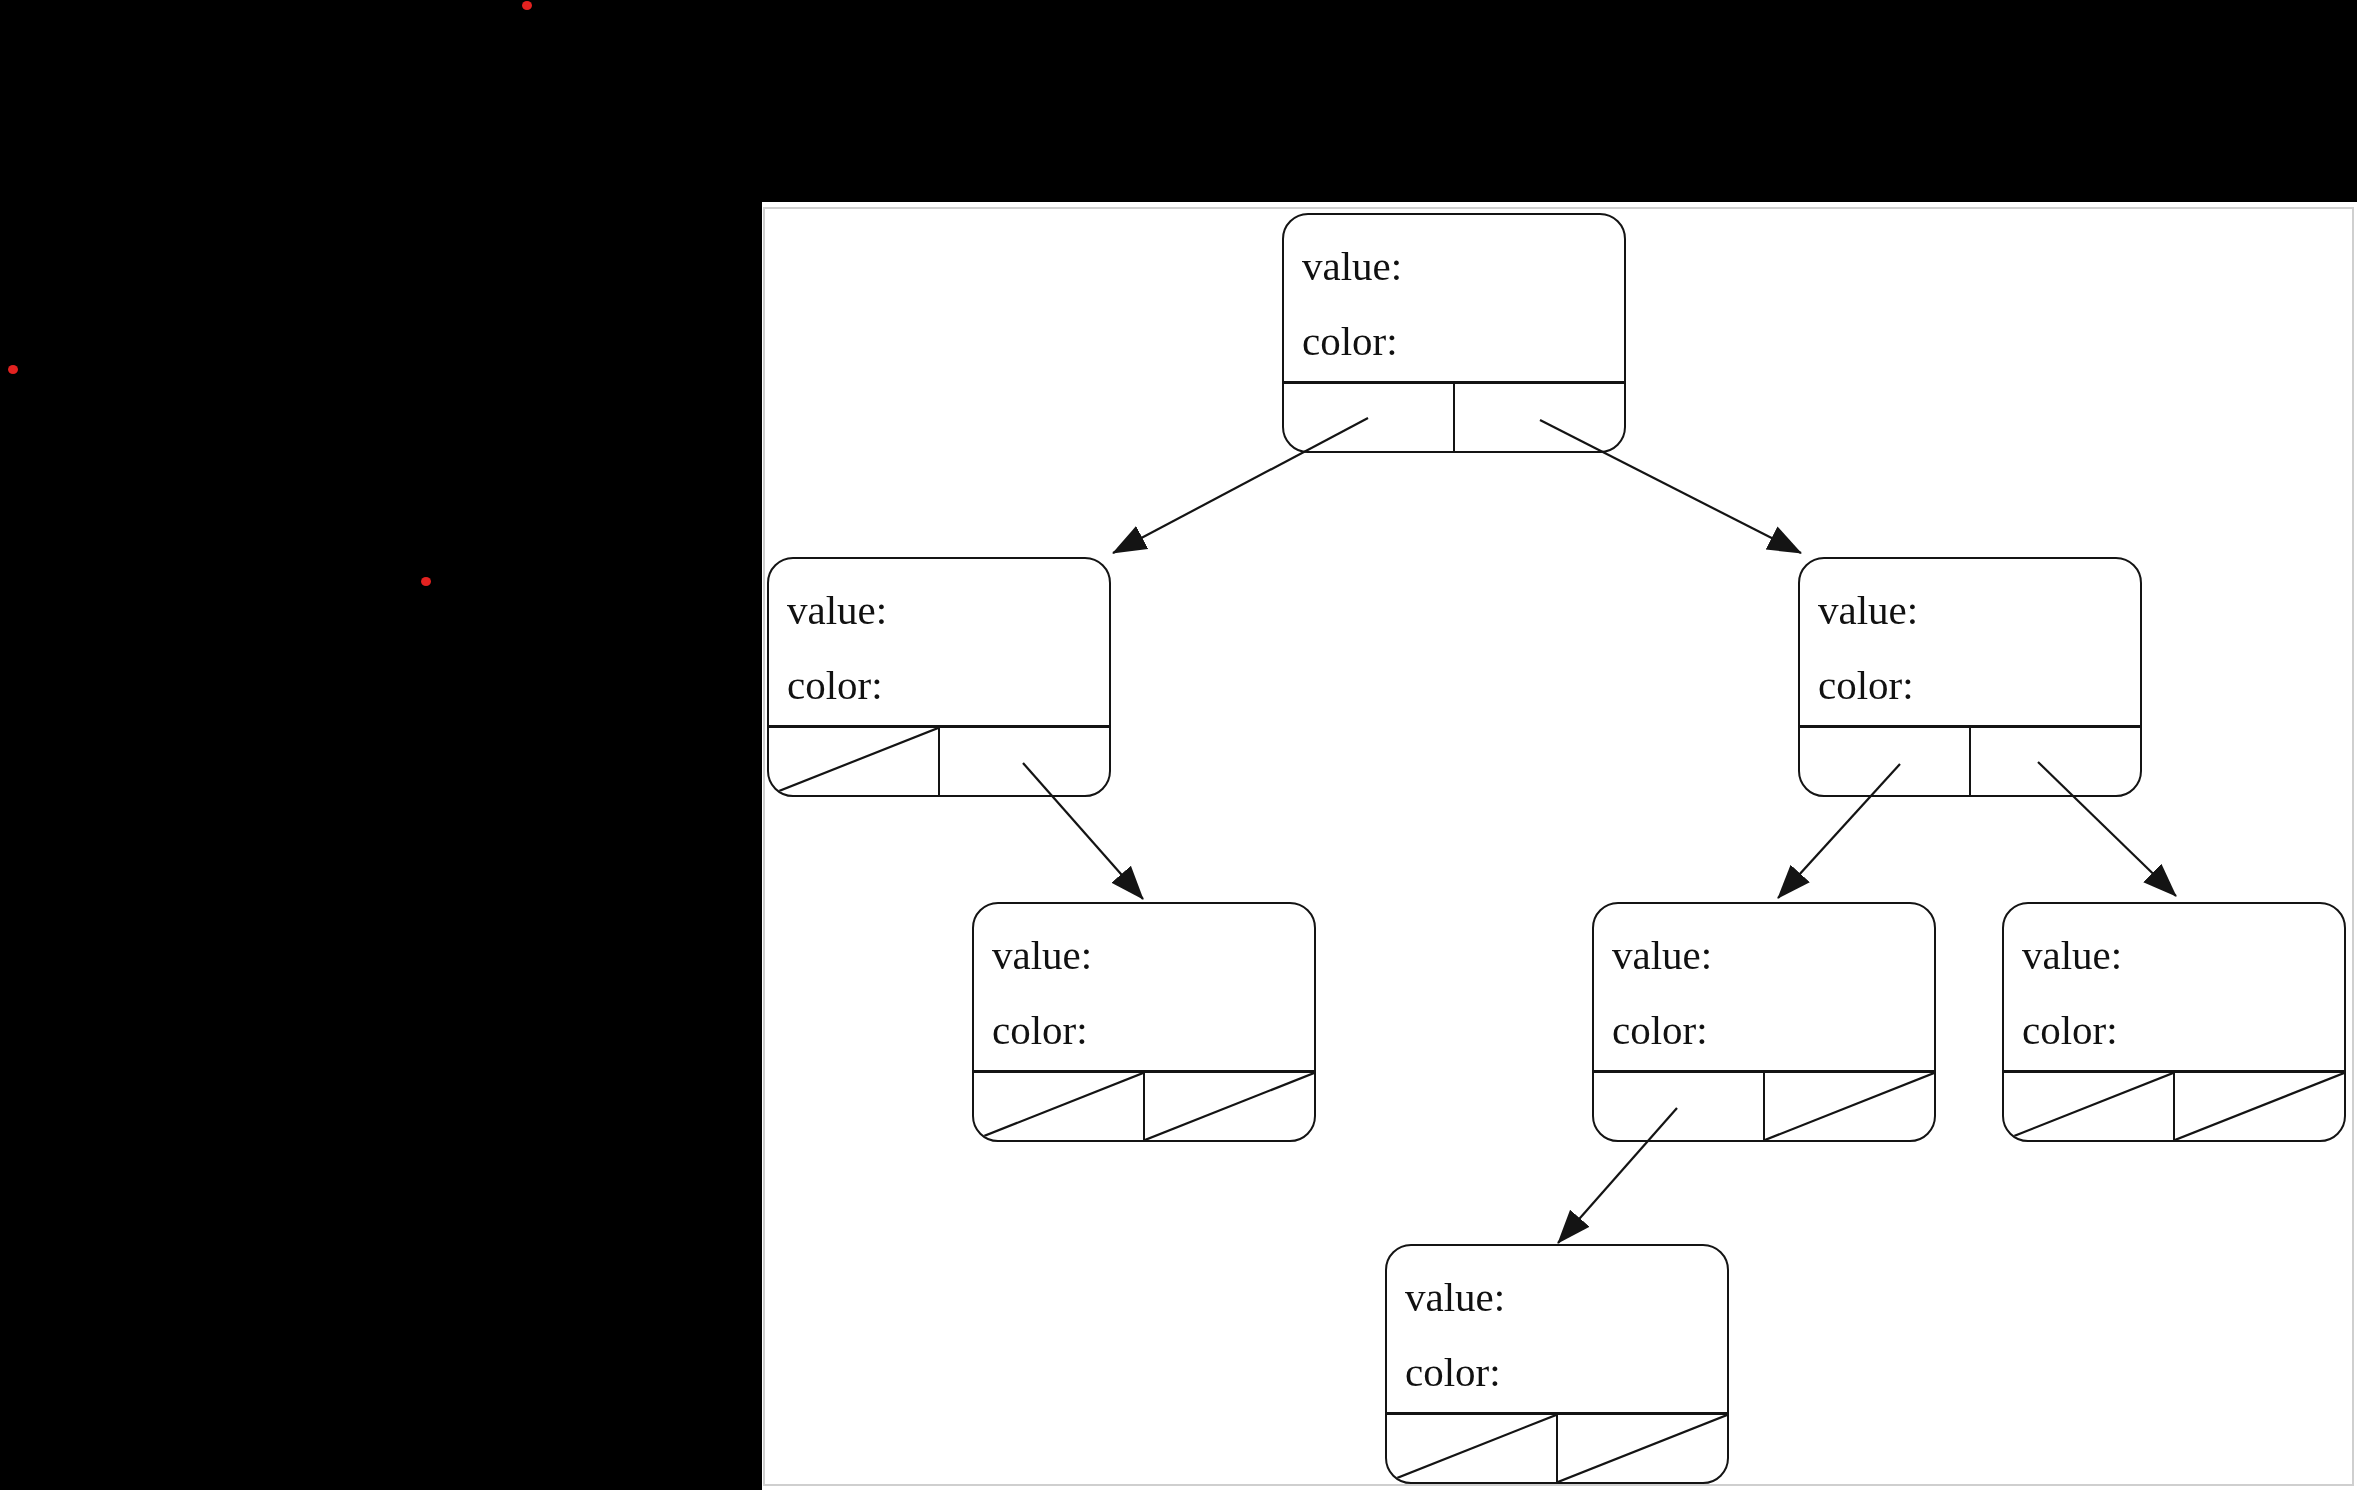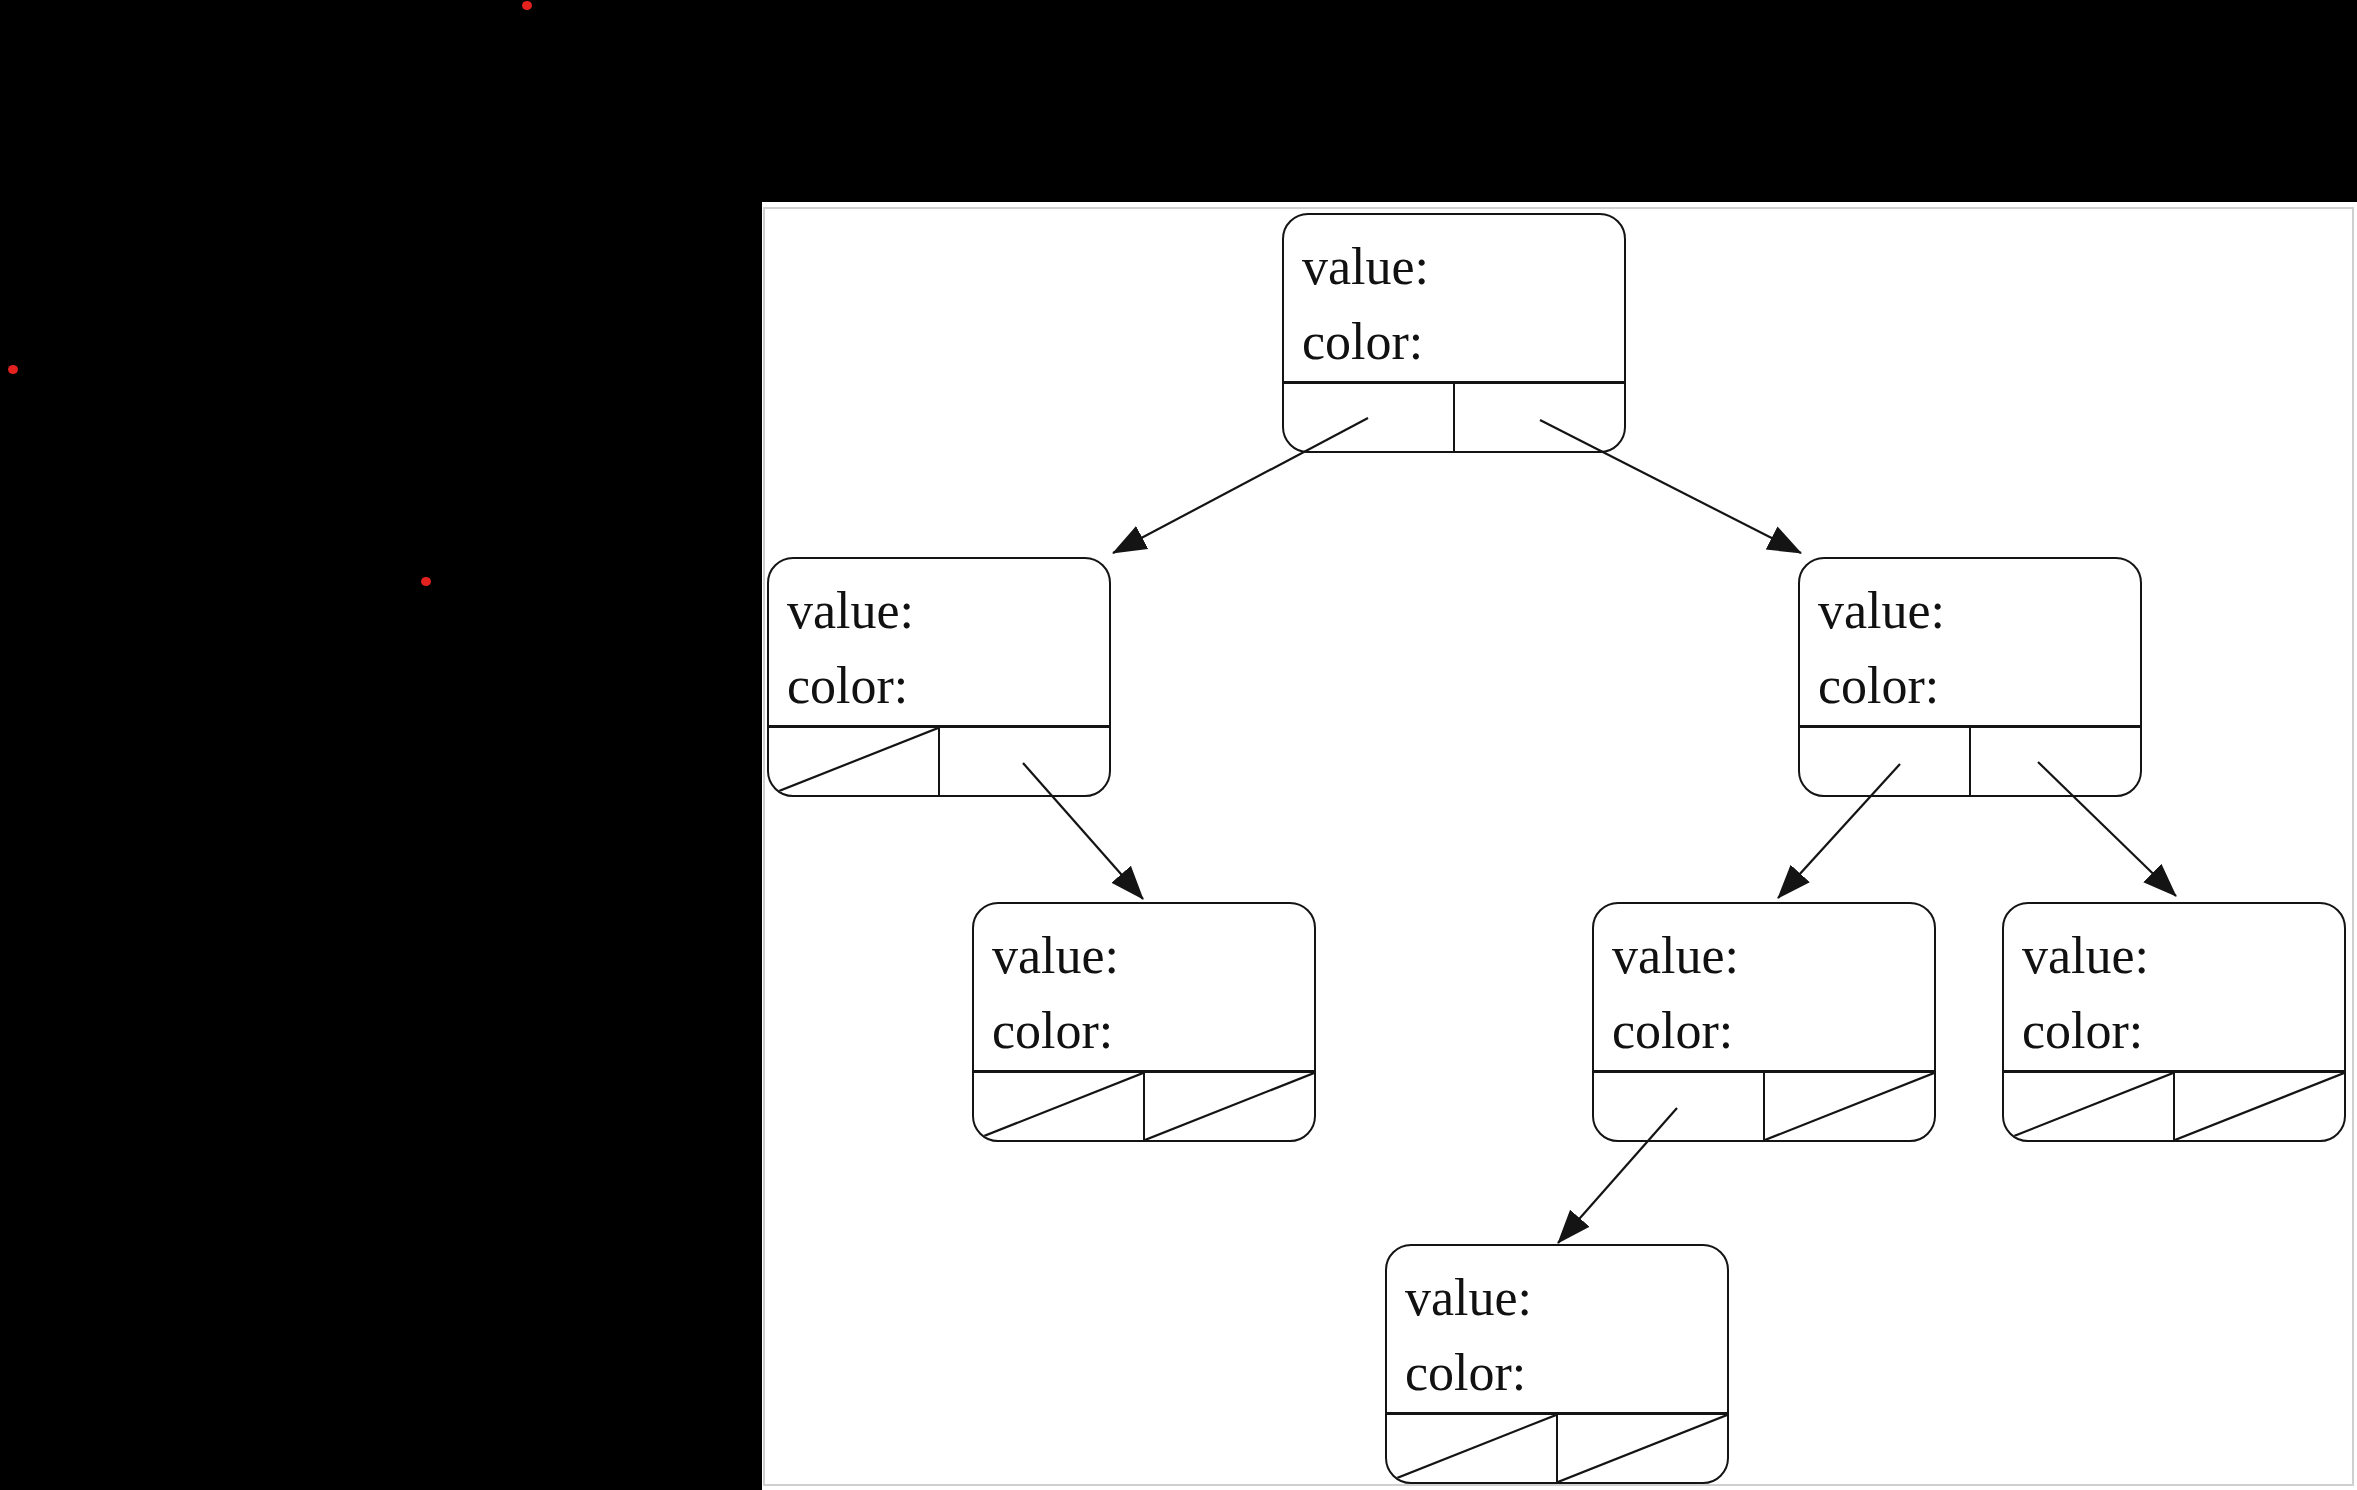--- a/index.html
+++ b/index.html
@@ -18,21 +18,21 @@
   }
   .panel-frame{
     position:absolute;left:1px;top:5px;right:3px;bottom:4px;
     border:2px solid #cfcfcf;
   }
   .node{
     position:absolute;width:344px;height:240px;box-sizing:border-box;
     border:2px solid #141414;border-radius:26px;background:#fff;
   }
   .node-text{
-    padding:14px 0 0 18px;font-size:52px;line-height:75px;color:#111;
+    padding:14px 0 0 18px;font-size:41px;line-height:75px;color:#111;
   }
   .ptr-row{
     position:absolute;left:0;right:0;top:166px;bottom:0;
     border-top:3px solid #141414;
     display:flex;
     border-radius:0 0 24px 24px;
     overflow:hidden;
   }
   .cell{flex:1;position:relative;}
   .cell.left{border-right:2px solid #141414;}

